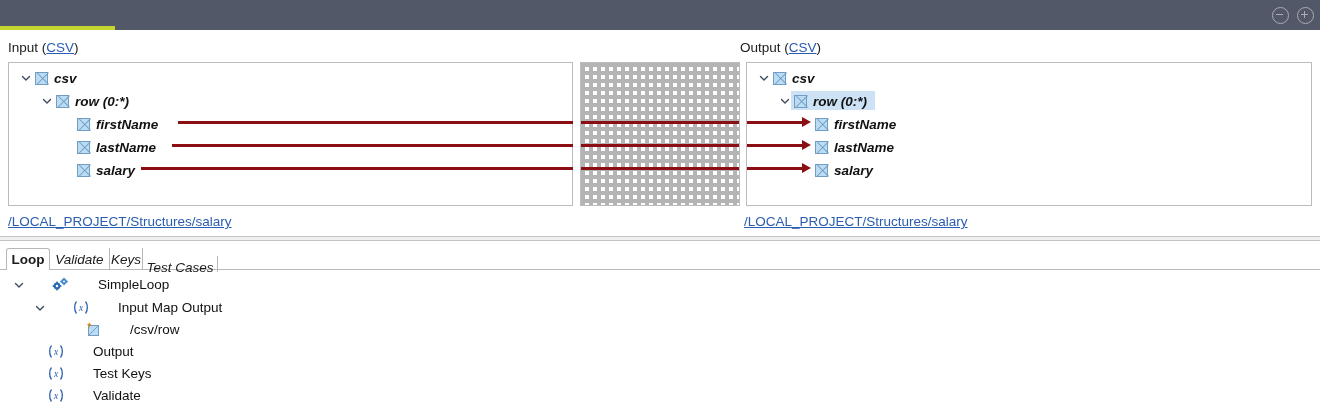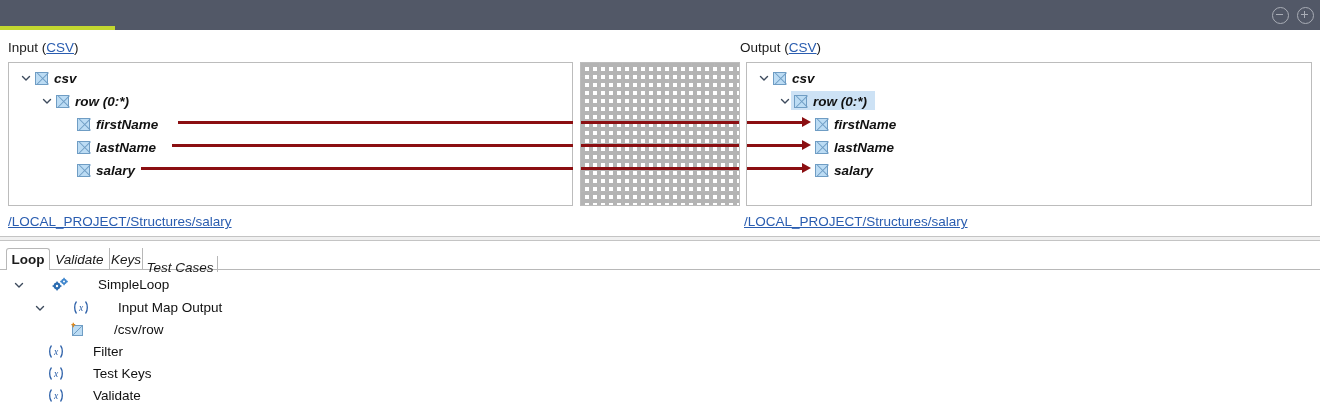--- a/index.html
+++ b/index.html
@@ -472,41 +472,41 @@
       <span class="icon-fx">
         <svg width="16" height="15" viewBox="0 0 16 15">
           <path d="M3.2 2 C1.2 4.5 1.2 10.5 3.2 13" fill="none" stroke="#2b5fa8" stroke-width="1.3" stroke-linecap="round"></path>
           <path d="M12.8 2 C14.8 4.5 14.8 10.5 12.8 13" fill="none" stroke="#2b5fa8" stroke-width="1.3" stroke-linecap="round"></path>
           <text x="8" y="11" font-family="'Liberation Serif', serif" font-size="9.5" font-style="italic" fill="#2b5fa8" text-anchor="middle">x</text>
         </svg>
       </span>
       <span class="btree-label">Input Map Output</span>
     </div>
 
-    <div class="btree-row" style="left:70px; top:47px;">
+    <div class="btree-row" style="left:86px; top:47px;">
       <span class="icon-elem">
         <svg width="15" height="15" viewBox="0 0 15 15">
           <rect x="2.5" y="3.5" width="10" height="10" fill="#bcdcf4" stroke="#6f9dc4" stroke-width="1"></rect>
           <path d="M3.2 12.8 L11.8 4.2" stroke="#6f9dc4" stroke-width="1" fill="none"></path>
           <path d="M3.2 4.2 L11.8 12.8" stroke="#6f9dc4" stroke-width="1" fill="none" opacity="0"></path>
           <path d="M3.3 0.8 L3.3 5.2 M1.4 2.6 L5.2 2.6" stroke="#e08a1e" stroke-width="1.3" fill="none"></path>
         </svg>
       </span>
       <span class="btree-label">/csv/row</span>
     </div>
 
     <div class="btree-row" style="left:48px; top:69px;">
       <span class="icon-fx">
         <svg width="16" height="15" viewBox="0 0 16 15">
           <path d="M3.2 2 C1.2 4.5 1.2 10.5 3.2 13" fill="none" stroke="#2b5fa8" stroke-width="1.3" stroke-linecap="round"></path>
           <path d="M12.8 2 C14.8 4.5 14.8 10.5 12.8 13" fill="none" stroke="#2b5fa8" stroke-width="1.3" stroke-linecap="round"></path>
           <text x="8" y="11" font-family="'Liberation Serif', serif" font-size="9.5" font-style="italic" fill="#2b5fa8" text-anchor="middle">x</text>
         </svg>
       </span>
-      <span class="btree-label">Filter</span>
+      <span class="btree-label">Output</span>
     </div>
 
     <div class="btree-row" style="left:48px; top:91px;">
       <span class="icon-fx">
         <svg width="16" height="15" viewBox="0 0 16 15">
           <path d="M3.2 2 C1.2 4.5 1.2 10.5 3.2 13" fill="none" stroke="#2b5fa8" stroke-width="1.3" stroke-linecap="round"></path>
           <path d="M12.8 2 C14.8 4.5 14.8 10.5 12.8 13" fill="none" stroke="#2b5fa8" stroke-width="1.3" stroke-linecap="round"></path>
           <text x="8" y="11" font-family="'Liberation Serif', serif" font-size="9.5" font-style="italic" fill="#2b5fa8" text-anchor="middle">x</text>
         </svg>
       </span>

